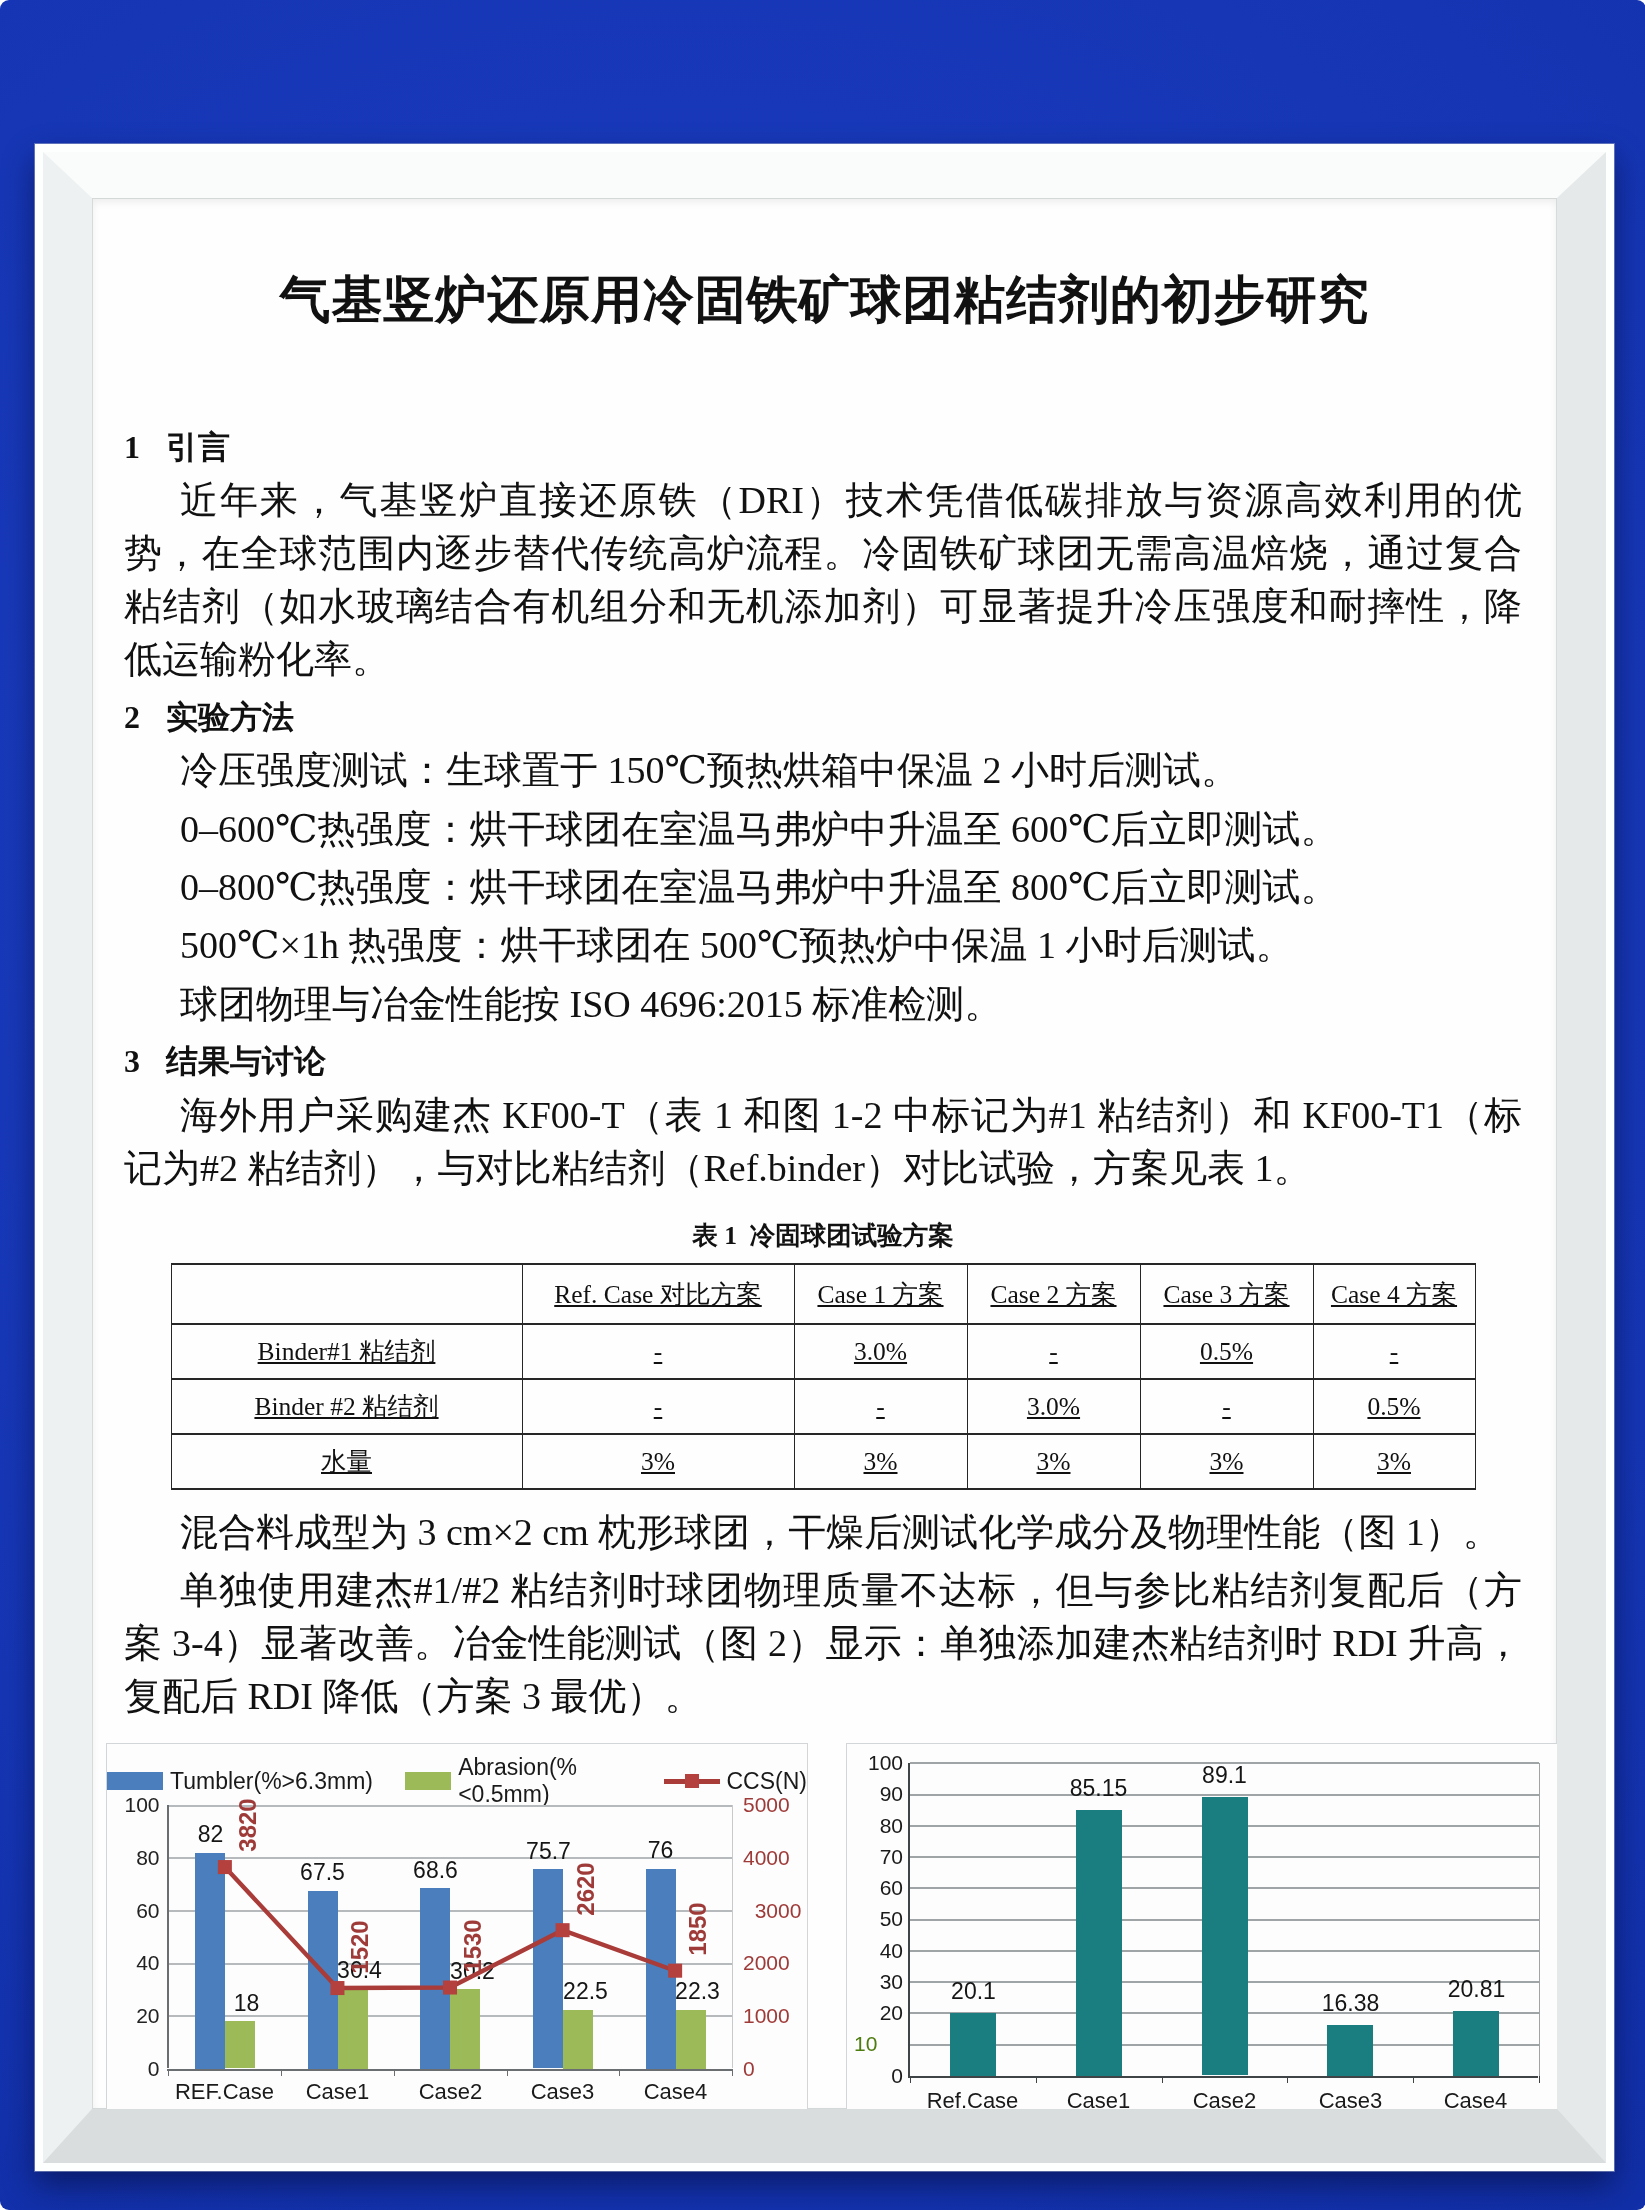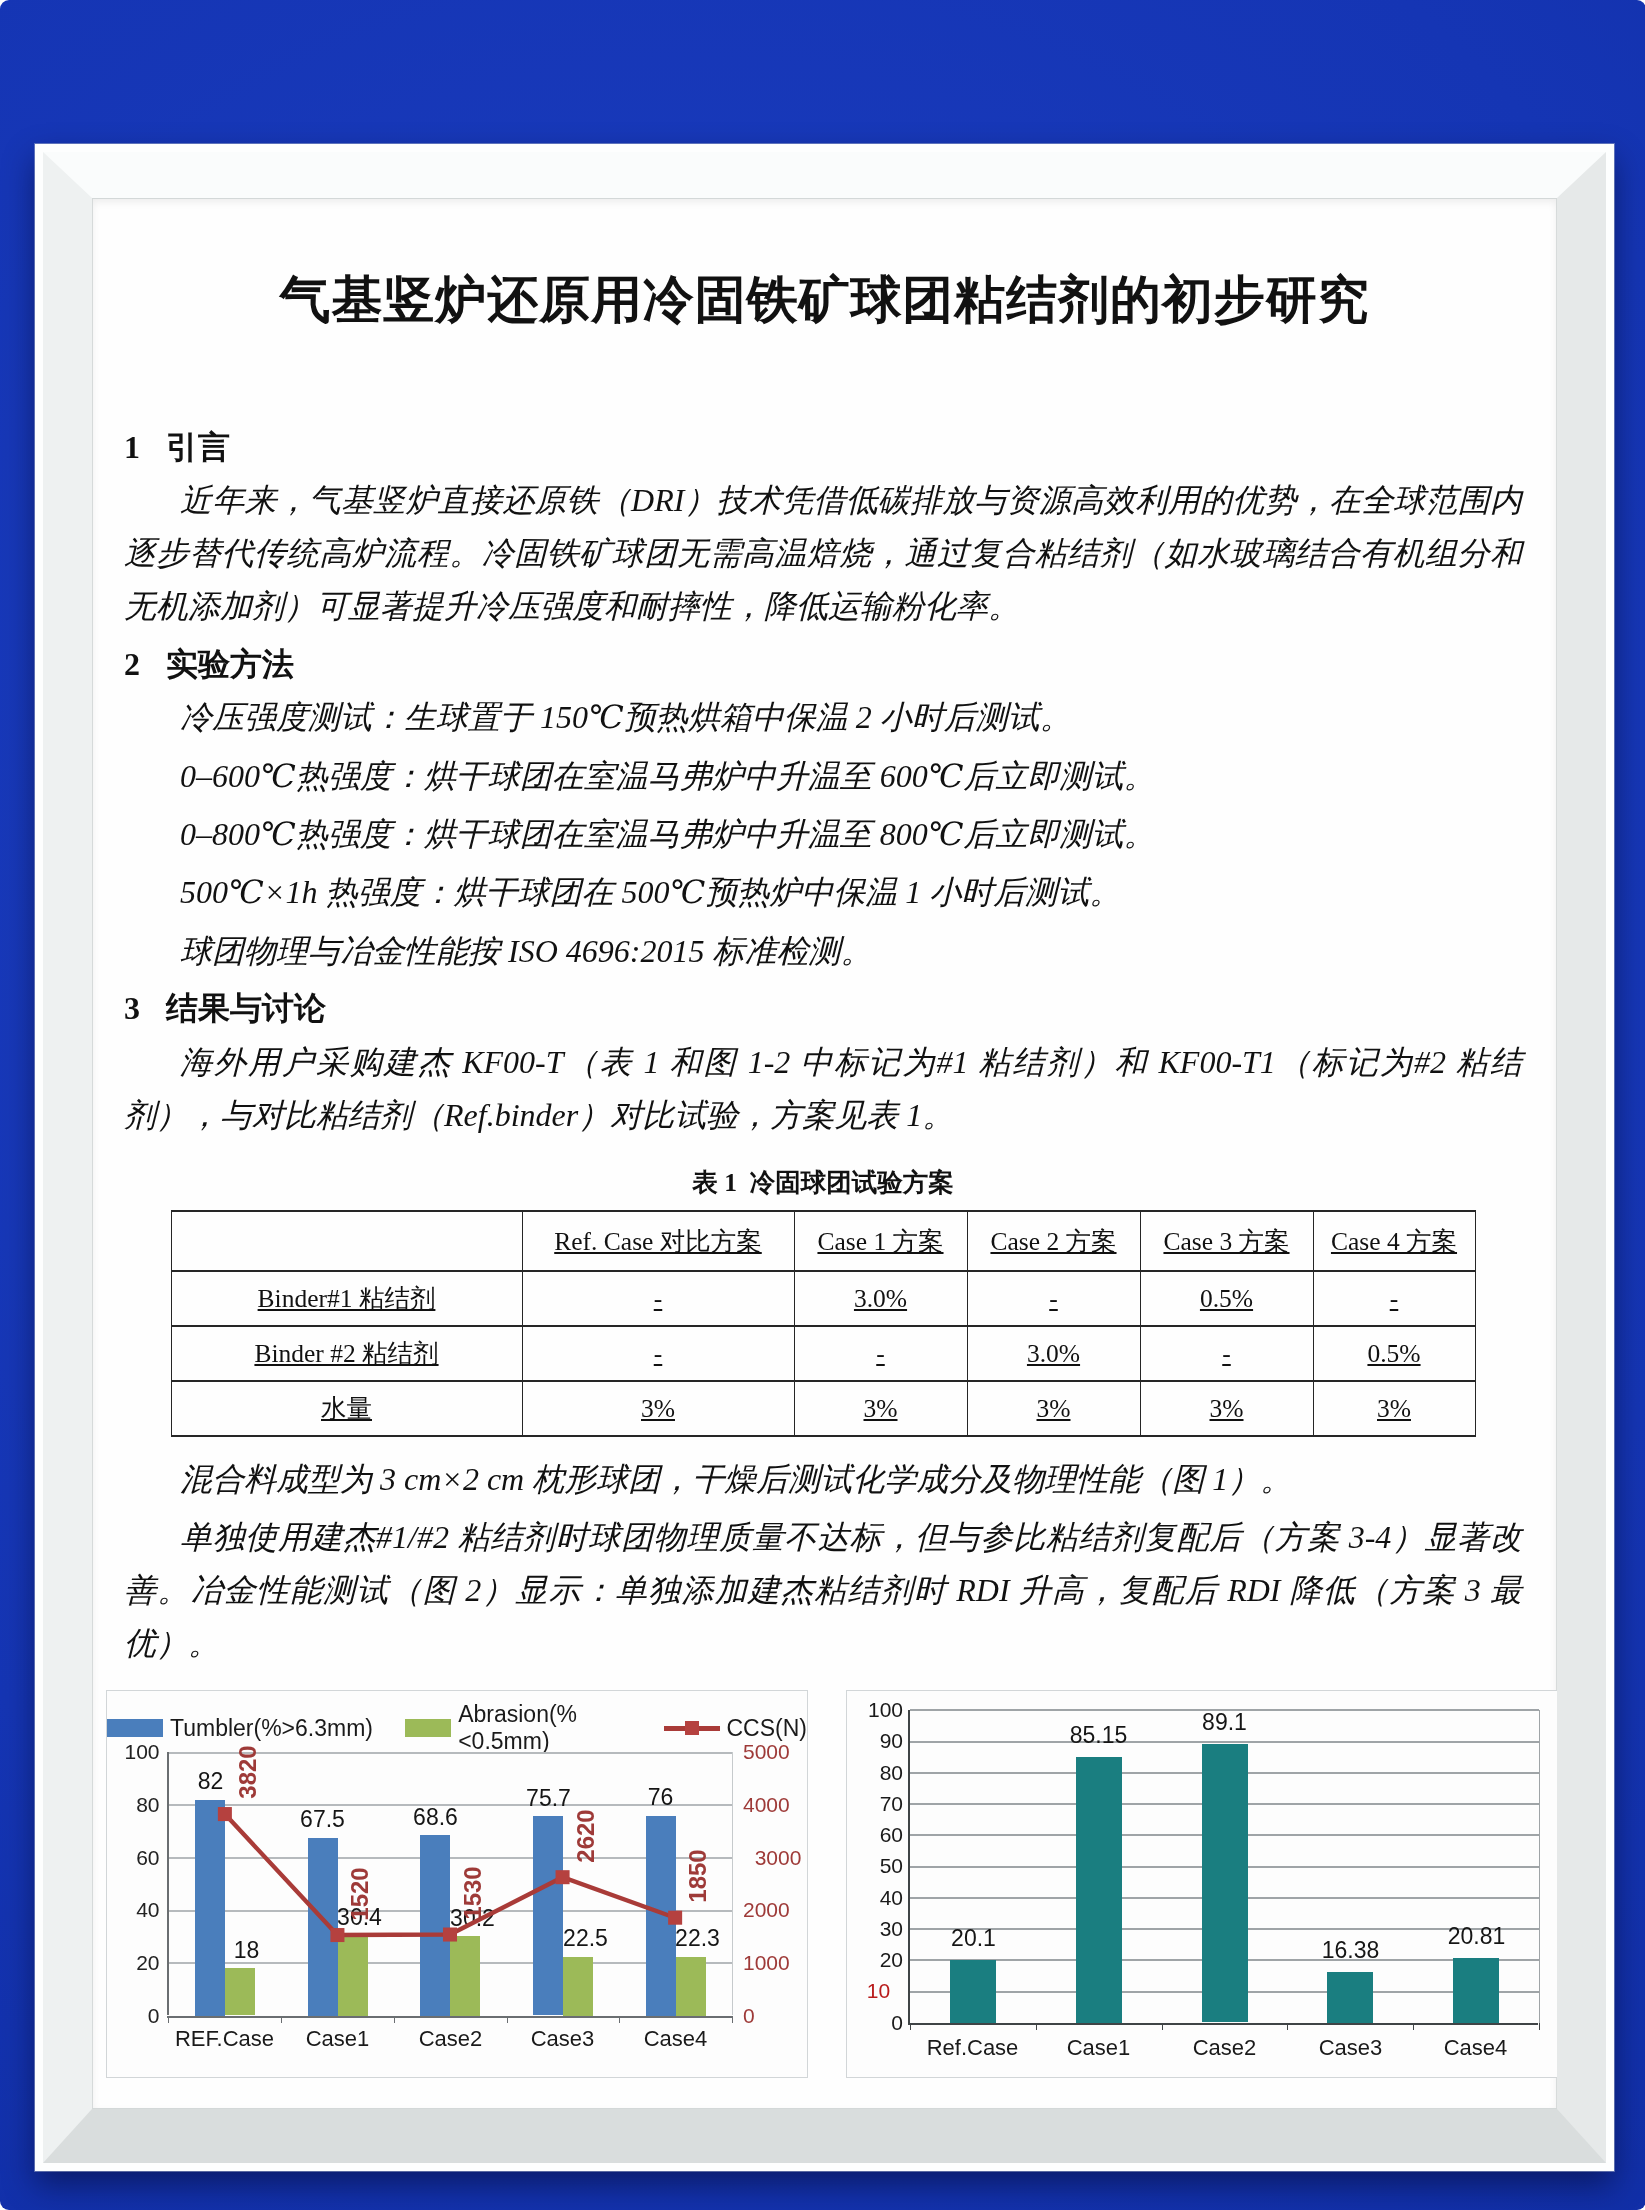--- a/index.html
+++ b/index.html
@@ -35,22 +35,22 @@
     margin:65px 35px 0;text-align:center;
     font-size:51px;font-weight:700;letter-spacing:0.9px;line-height:74px;
   }
   .textblock{padding:0 35px 0 32px;}
   .sec-h{margin-top:88px;font-size:32px;font-weight:700;line-height:44px;}
   .sec-h .num{display:inline-block;margin-right:26px;}
   .sec-h.lvl2{font-size:29px;margin-top:19.3px;line-height:40px;}
   .sec-h.lvl2 .num{margin-right:16px;}
   .sec-h.tight{margin-top:8.8px;}
   .body-p{
-    margin:5.3px 0 0;font-size:32px;line-height:53px;
-    text-align:justify;text-indent:56px;font-style:italic;
+    margin:5.3px 0 0;font-size:38px;line-height:53px;
+    text-align:justify;text-indent:56px;
   }
   .methods{margin-top:1.8px;}
   
   .tbl-caption{
     margin:23px 0 10.5px;text-align:center;
     font-size:25.5px;font-weight:700;white-space:pre-wrap;
   }
   table.trial{border-collapse:collapse;margin:0 auto;table-layout:fixed;}
   table.trial th,table.trial td{
     border-left:0.9px solid #262626;border-right:0.9px solid #262626;
@@ -264,21 +264,21 @@
               <div class="grid" style="left: 63px; width: 629px; top: 175px; background: rgb(159, 164, 167);"></div>
               <div class="grid" style="left: 63px; width: 629px; top: 143px; background: rgb(159, 164, 167);"></div>
               <div class="grid" style="left: 63px; width: 629px; top: 112px; background: rgb(159, 164, 167);"></div>
               <div class="grid" style="left: 63px; width: 629px; top: 81px; background: rgb(159, 164, 167);"></div>
               <div class="grid" style="left: 63px; width: 629px; top: 50px; background: rgb(159, 164, 167);"></div>
               <div class="grid" style="left: 63px; width: 629px; top: 18.4px; background: rgb(159, 164, 167);"></div>
               <div class="axis" style="left: 61px; top: 19.3px; width: 1.8px; height: 313px; background: rgb(63, 68, 70);"></div>
               <div class="axis" style="left: 61px; top: 332px; width: 630px; height: 1.8px; background: rgb(63, 68, 70);"></div>
               <div class="axis" style="left: 692px; top: 19.3px; width: 0.9px; height: 313px; background: rgb(159, 164, 167);"></div>
               <div class="ylab" style="left: 7px; width: 49px; top: 319px; text-align: right; color: rgb(26, 26, 26);">0</div>
-              <div class="ylab" style="left: 7px; width: 49px; top: 287px; text-align: center; color: #b91c1c;">10</div>
+              <div class="ylab" style="left: 7px; width: 49px; top: 287px; text-align: left; color: #4d7c0f;">10</div>
               <div class="ylab" style="left: 7px; width: 49px; top: 256px; text-align: right; color: rgb(26, 26, 26);">20</div>
               <div class="ylab" style="left: 7px; width: 49px; top: 225px; text-align: right; color: rgb(26, 26, 26);">30</div>
               <div class="ylab" style="left: 7px; width: 49px; top: 194px; text-align: right; color: rgb(26, 26, 26);">40</div>
               <div class="ylab" style="left: 7px; width: 49px; top: 162px; text-align: right; color: rgb(26, 26, 26);">50</div>
               <div class="ylab" style="left: 7px; width: 49px; top: 131px; text-align: right; color: rgb(26, 26, 26);">60</div>
               <div class="ylab" style="left: 7px; width: 49px; top: 100px; text-align: right; color: rgb(26, 26, 26);">70</div>
               <div class="ylab" style="left: 7px; width: 49px; top: 69px; text-align: right; color: rgb(26, 26, 26);">80</div>
               <div class="ylab" style="left: 7px; width: 49px; top: 37px; text-align: right; color: rgb(26, 26, 26);">90</div>
               <div class="ylab" style="left: 7px; width: 49px; top: 6.1px; text-align: right; color: rgb(26, 26, 26);">100</div>
               <div class="bar" style="left: 103px; width: 46px; height: 63px; top: 269px; background: rgb(26, 126, 128);"></div>

